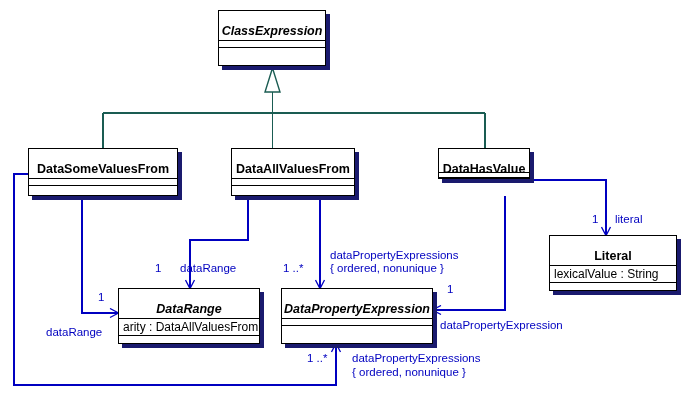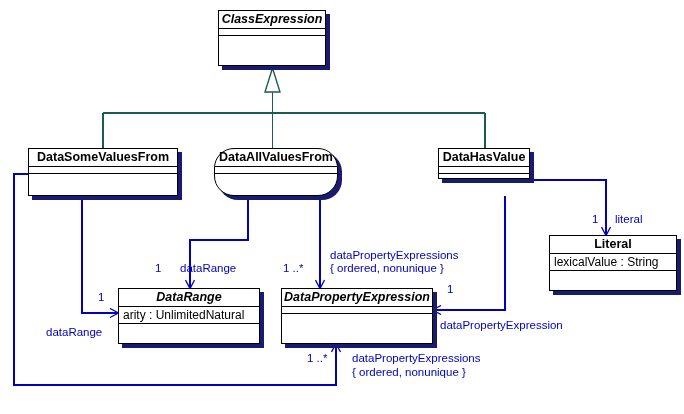--- a/index.html
+++ b/index.html
@@ -5,21 +5,21 @@
   html,body{margin:0;padding:0;background:#ffffff;}
   body{width:684px;height:414px;overflow:hidden;
        font-family:"Liberation Sans","DejaVu Sans",sans-serif;}
   #stage{position:relative;width:684px;height:414px;background:#fff;}
 
   
   .uml-class{position:absolute;box-sizing:border-box;background:#ffffff;
              border:1px solid #000000;box-shadow:4px 4px 0 0 #1a1a6e;}
   .uml-name{box-sizing:border-box;border-bottom:1px solid #000;
             text-align:center;font-size:12.5px;font-weight:bold;color:#000;
-            line-height:17px;height:18px;white-space:nowrap;overflow:hidden;}
+            line-height:17px;height:18px;white-space:nowrap;overflow:hidden;margin-top:12px;}
   .uml-name.abstract{font-style:italic;}
   .uml-attrs{box-sizing:border-box;border-bottom:1px solid #000;
              font-size:12px;color:#000000;line-height:16px;height:17px;
              padding-left:4px;white-space:nowrap;overflow:hidden;}
   .uml-attrs.empty{height:7px;}
   .uml-ops{box-sizing:border-box;height:auto;flex:1;}
   .uml-class{display:flex;flex-direction:column;}
 
   
   .lbl{position:absolute;color:#0000c0;font-size:11.5px;line-height:13px;
@@ -79,41 +79,41 @@
     <div class="uml-attrs empty"></div>
     <div class="uml-ops"></div>
   </div>
 
   <div class="uml-class" style="left:28px;top:148px;width:150px;height:48px;">
     <div class="uml-name">DataSomeValuesFrom</div>
     <div class="uml-attrs empty"></div>
     <div class="uml-ops"></div>
   </div>
 
-  <div class="uml-class" style="left:214px;top:148px;width:124px;height:48px;border-radius:20px;">
+  <div class="uml-class" style="left:231px;top:148px;width:124px;height:48px;">
     <div class="uml-name">DataAllValuesFrom</div>
     <div class="uml-attrs empty"></div>
     <div class="uml-ops"></div>
   </div>
 
   <div class="uml-class" style="left:438px;top:148px;width:92px;height:31px;">
     <div class="uml-name">DataHasValue</div>
     <div class="uml-attrs empty"></div>
     <div class="uml-ops"></div>
   </div>
 
   <div class="uml-class" style="left:549px;top:235px;width:128px;height:56px;">
     <div class="uml-name">Literal</div>
     <div class="uml-attrs">lexicalValue : String</div>
     <div class="uml-ops"></div>
   </div>
 
   <div class="uml-class" style="left:118px;top:288px;width:142px;height:56px;">
     <div class="uml-name abstract">DataRange</div>
-    <div class="uml-attrs">arity : UnlimitedNatural</div>
+    <div class="uml-attrs">arity : DataAllValuesFrom</div>
     <div class="uml-ops"></div>
   </div>
 
   <div class="uml-class" style="left:281px;top:288px;width:152px;height:56px;">
     <div class="uml-name abstract">DataPropertyExpression</div>
     <div class="uml-attrs empty"></div>
     <div class="uml-ops"></div>
   </div>
 
   <div class="lbl mult" style="left:592px;top:213px;">1</div>

